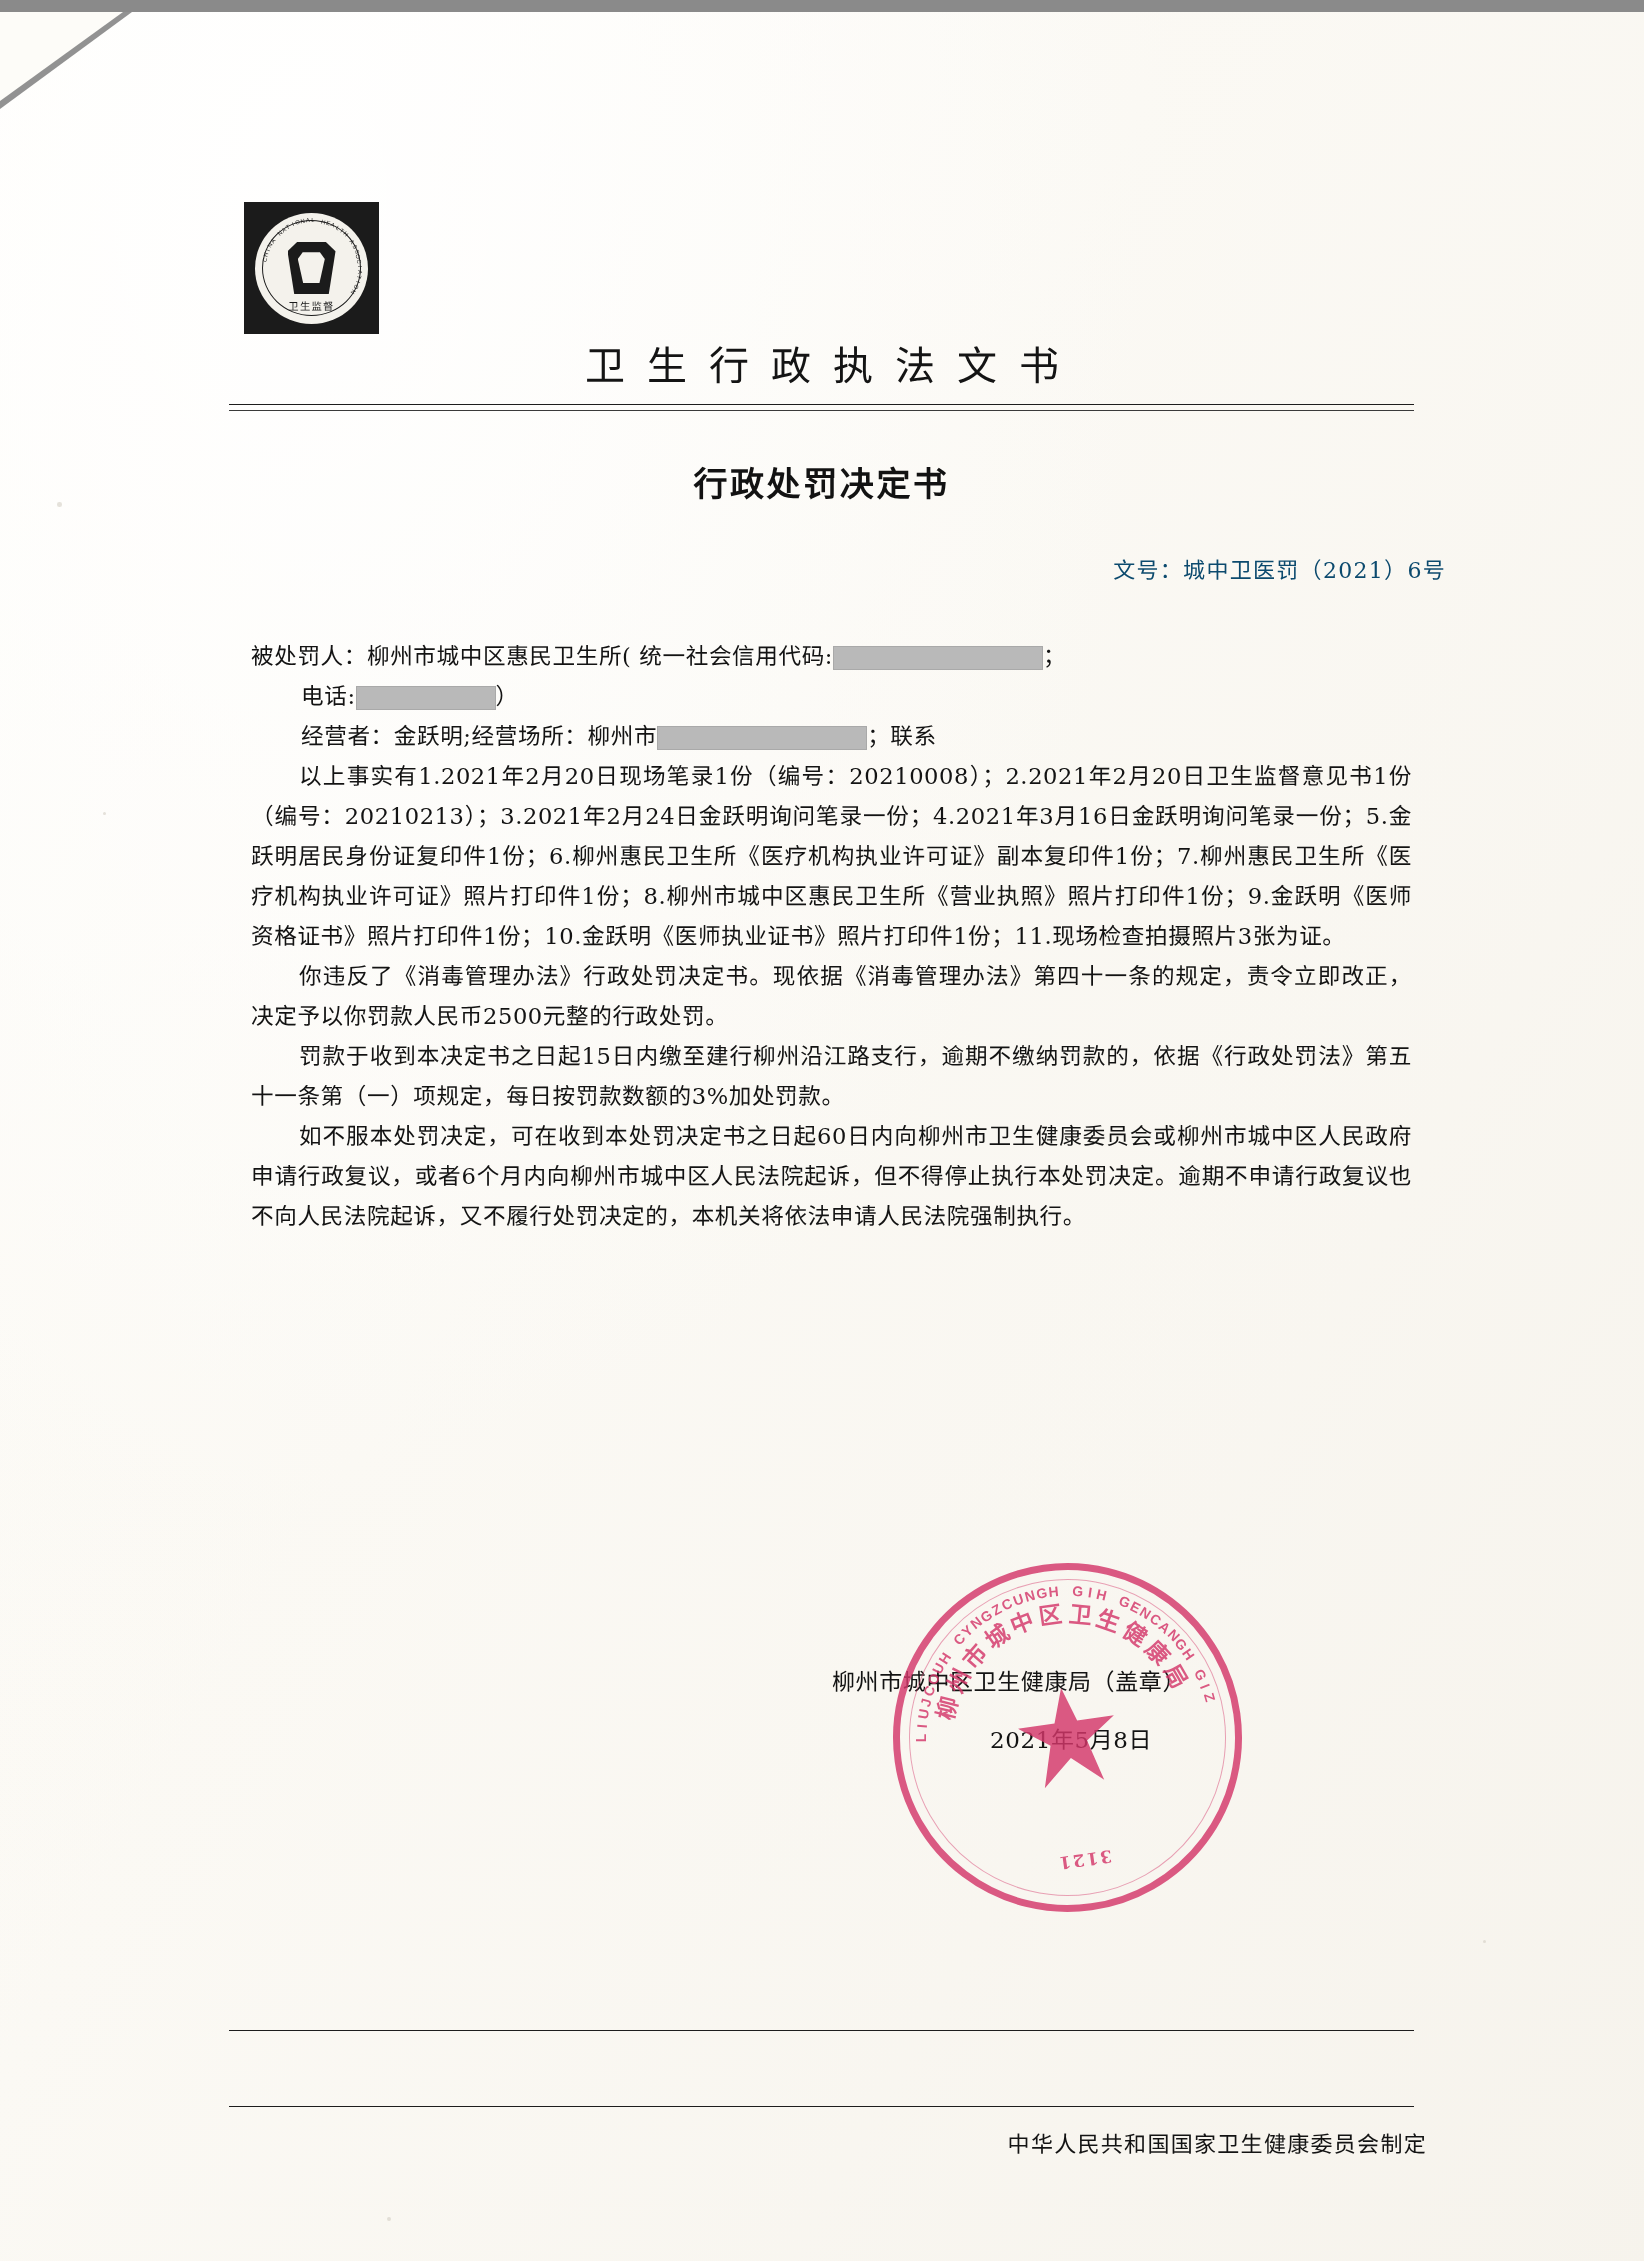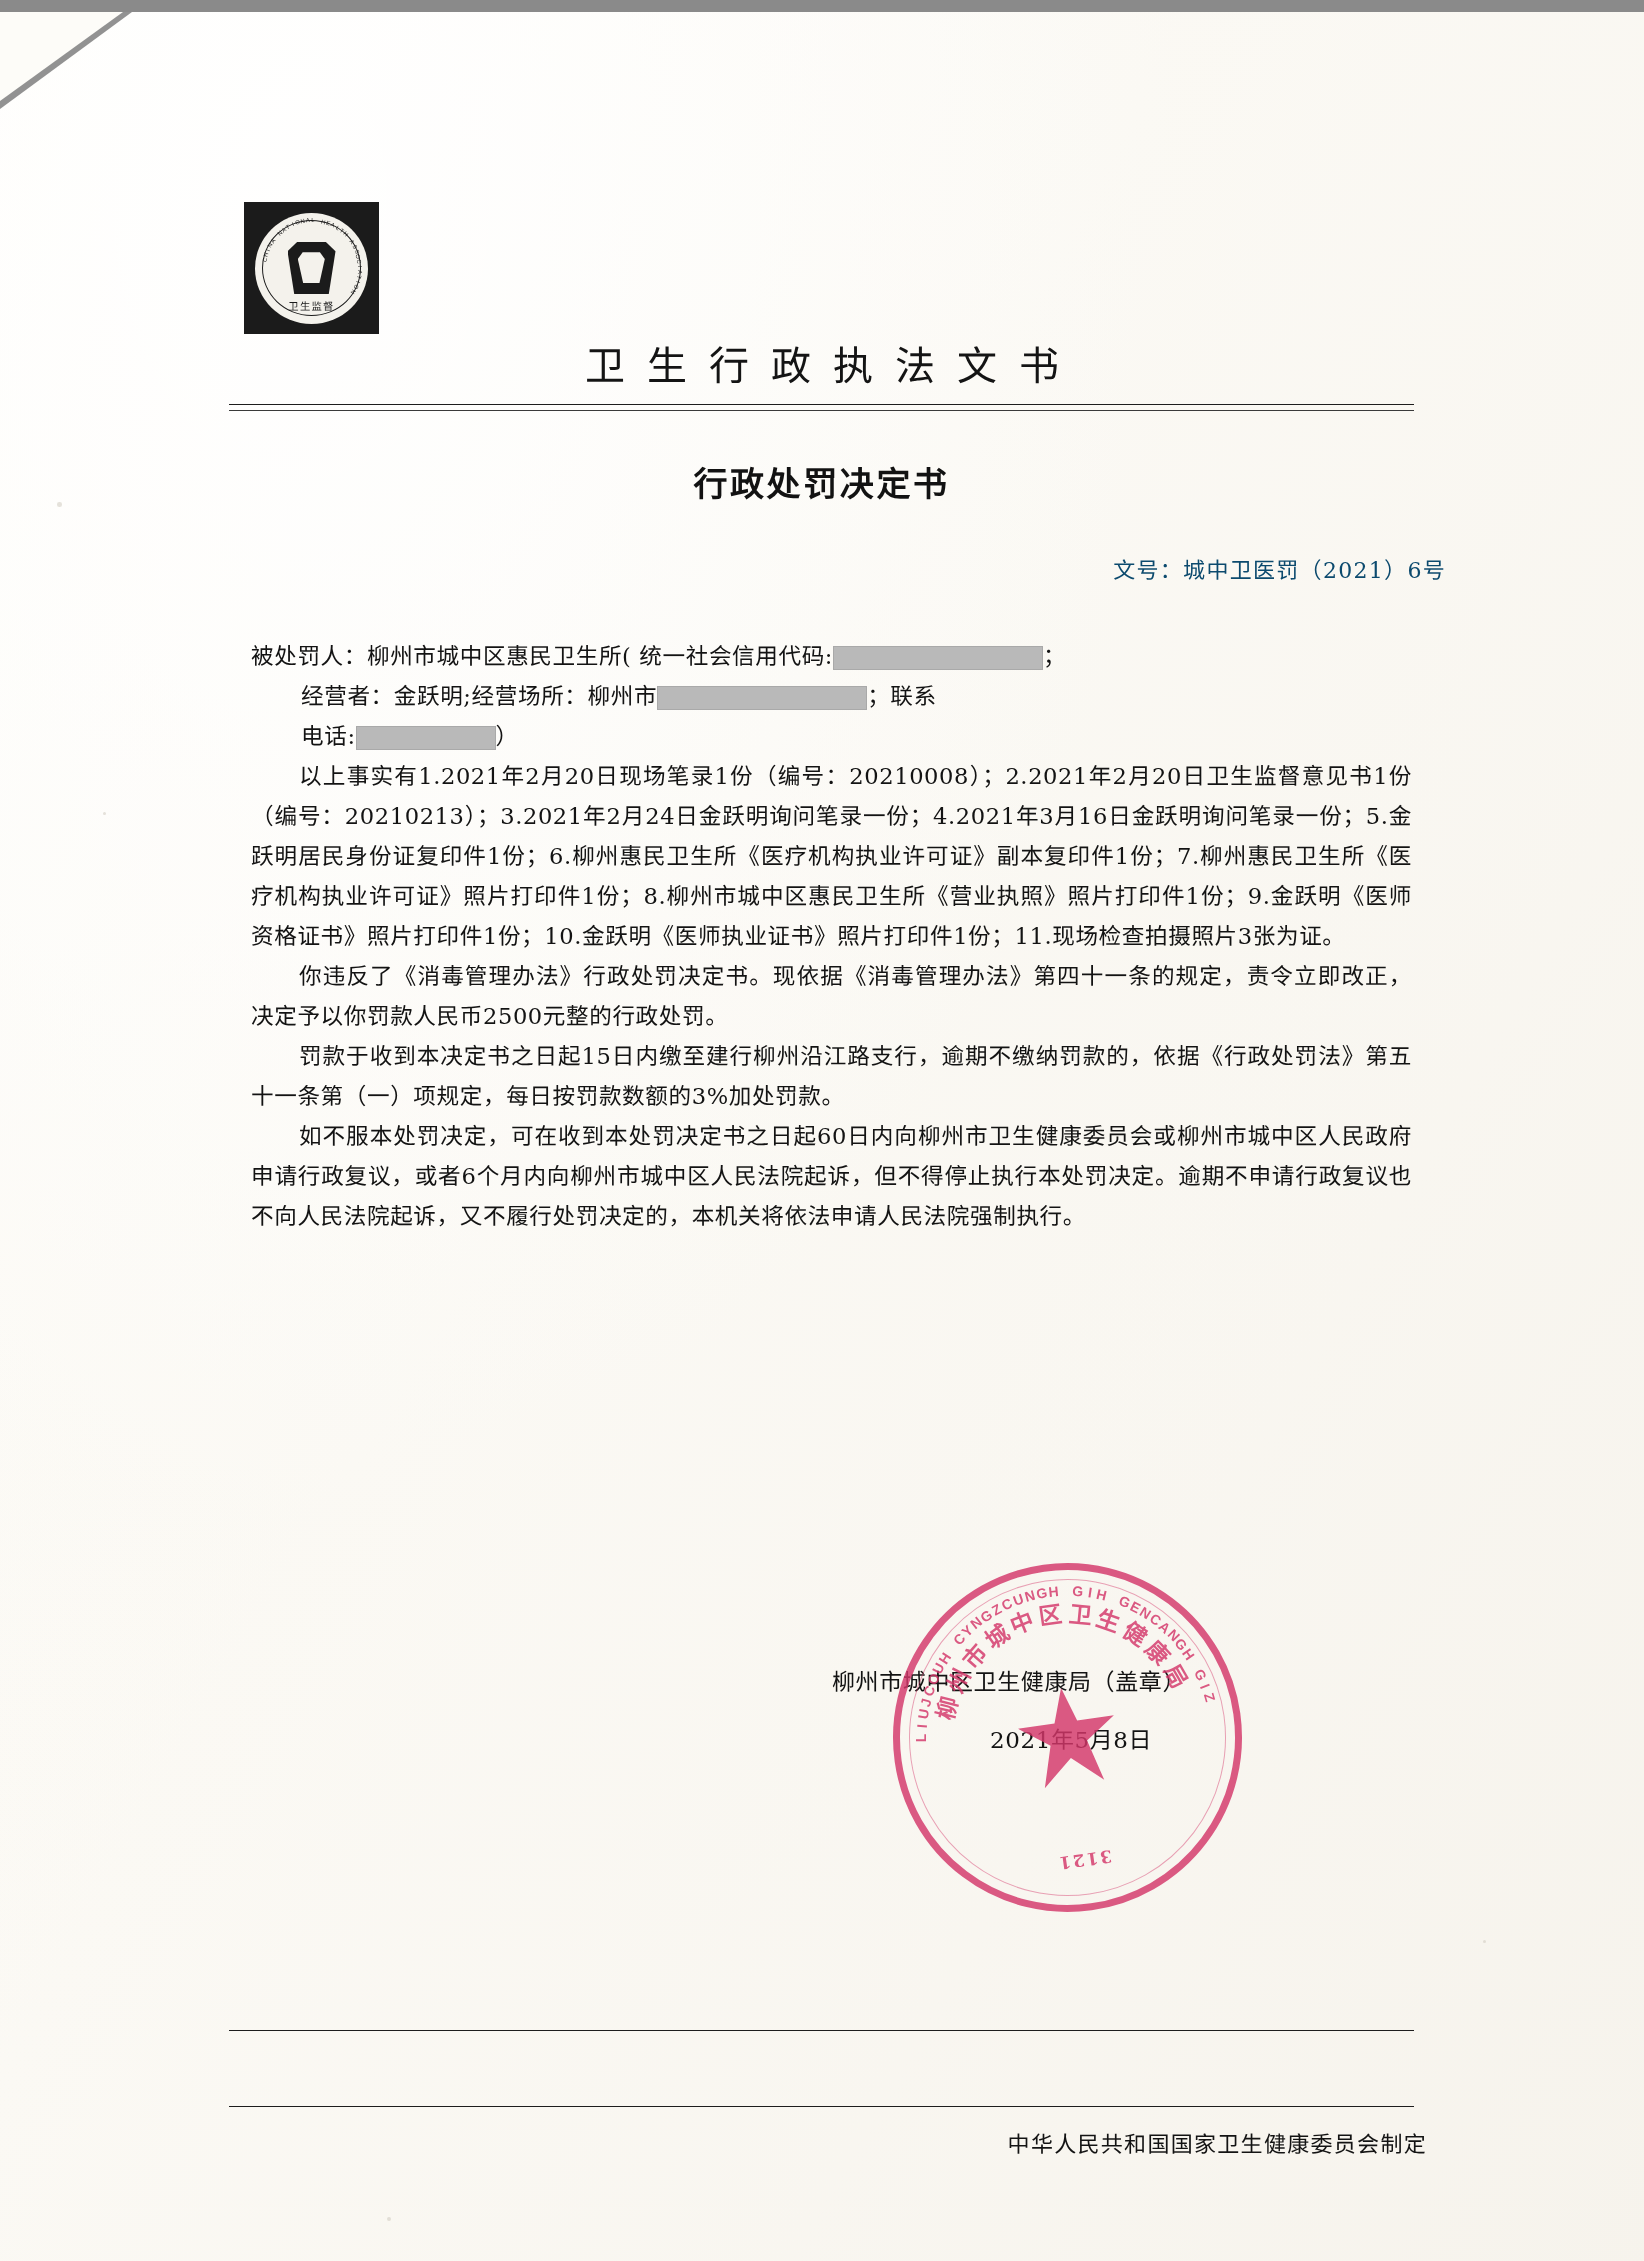--- a/index.html
+++ b/index.html
@@ -406,25 +406,25 @@
     <div class="doc-subtitle">行政处罚决定书</div>
     <div class="doc-number">文号：城中卫医罚（2021）6号</div>
 
     <div class="body-block">
 
       <div class="party-line">
         <span>被处罚人：柳州市城中区惠民卫生所( 统一社会信用代码:</span><span class="redact r-w2"></span><span>；</span>
       </div>
 
       <div class="party-indent">
+        <span>电话:</span><span class="redact r-w3"></span><span>）</span>
+      </div>
+
+      <div class="party-indent">
         <span>经营者：金跃明;经营场所：柳州市</span><span class="redact r-w2"></span><span>；联系</span>
-      </div>
-
-      <div class="party-indent">
-        <span>电话:</span><span class="redact r-w3"></span><span>）</span>
       </div>
 
       <p class="para">以上事实有1.2021年2月20日现场笔录1份（编号：20210008）；2.2021年2月20日卫生监督意见书1份（编号：20210213）；3.2021年2月24日金跃明询问笔录一份；4.2021年3月16日金跃明询问笔录一份；5.金跃明居民身份证复印件1份；6.柳州惠民卫生所《医疗机构执业许可证》副本复印件1份；7.柳州惠民卫生所《医疗机构执业许可证》照片打印件1份；8.柳州市城中区惠民卫生所《营业执照》照片打印件1份；9.金跃明《医师资格证书》照片打印件1份；10.金跃明《医师执业证书》照片打印件1份；11.现场检查拍摄照片3张为证。</p>
       <p class="para">你违反了《消毒管理办法》行政处罚决定书。现依据《消毒管理办法》第四十一条的规定，责令立即改正，决定予以你罚款人民币2500元整的行政处罚。</p>
       <p class="para">罚款于收到本决定书之日起15日内缴至建行柳州沿江路支行，逾期不缴纳罚款的，依据《行政处罚法》第五十一条第（一）项规定，每日按罚款数额的3%加处罚款。</p>
       <p class="para">如不服本处罚决定，可在收到本处罚决定书之日起60日内向柳州市卫生健康委员会或柳州市城中区人民政府申请行政复议，或者6个月内向柳州市城中区人民法院起诉，但不得停止执行本处罚决定。逾期不申请行政复议也不向人民法院起诉，又不履行处罚决定的，本机关将依法申请人民法院强制执行。</p>
     </div>
 
     <div class="sig-org">柳州市城中区卫生健康局（盖章）</div>
     <div class="sig-date">2021年5月8日</div>

